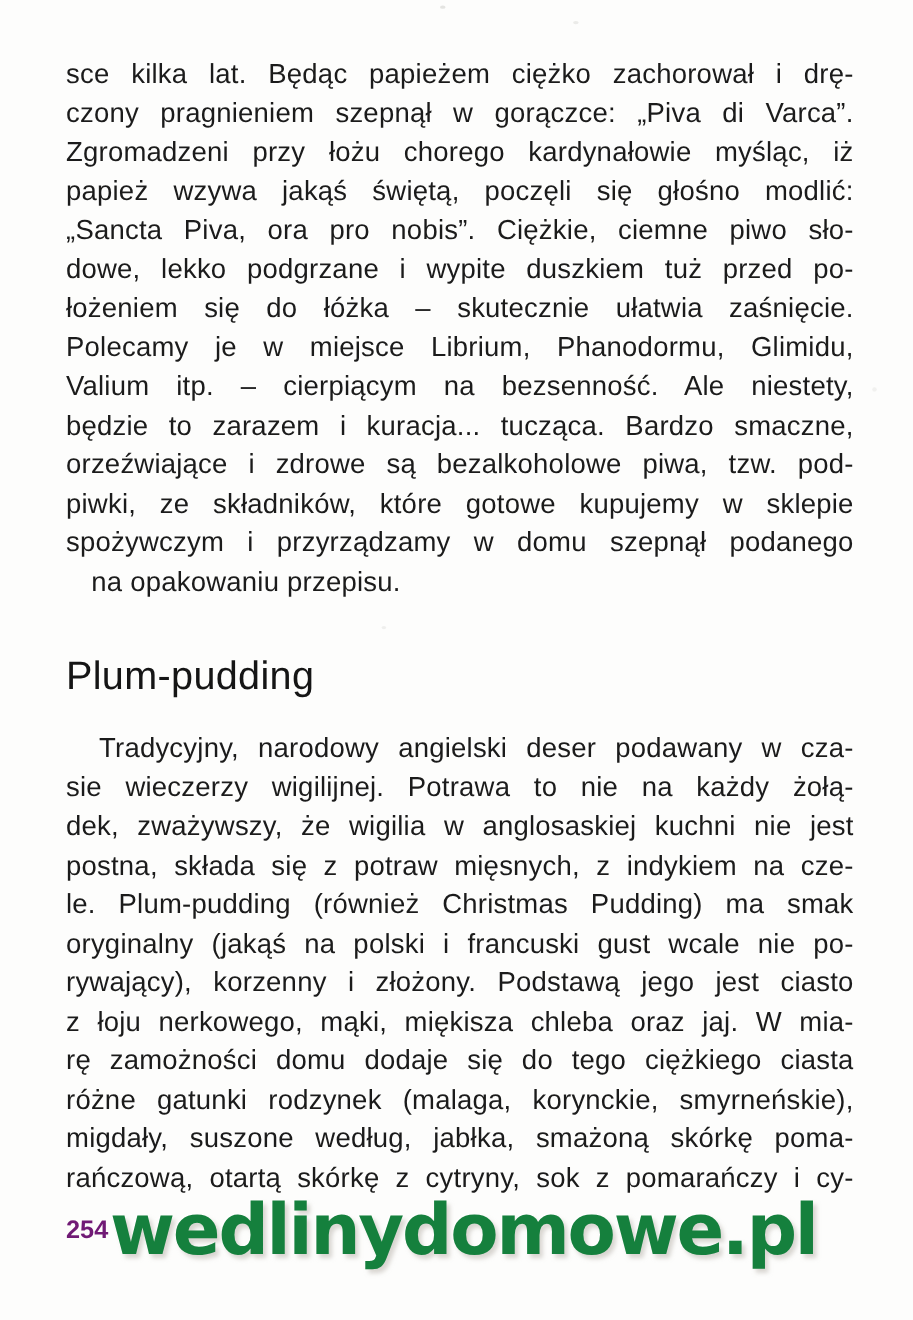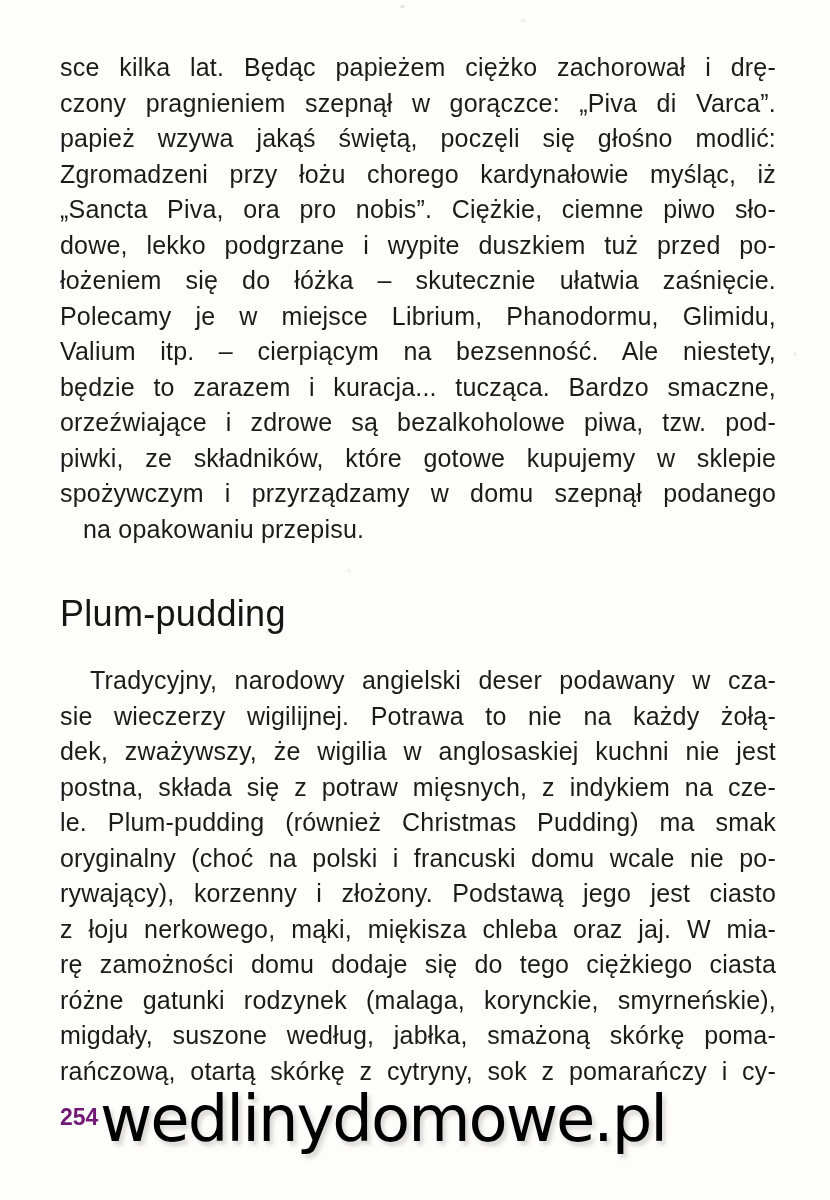--- a/index.html
+++ b/index.html
@@ -64,24 +64,24 @@
     font-weight: bold;
     font-size: 23px;
     color: #701a75;
     z-index: 3;
   }
   .watermark {
     position: absolute;
     left: 100px;
     top: 1082px;
     font-family: "DejaVu Sans", sans-serif;
-    font-weight: normal;
+    font-weight: bold;
     font-size: 64px;
     letter-spacing: -2px;
-    color: #000000;
+    color: #15803d;
     text-shadow: 3px 4px 4px rgba(186, 180, 173, 0.55),
                  -1px -1px 1px rgba(255, 255, 255, 0.9);
     z-index: 2;
     white-space: nowrap;
     user-select: none;
   }
   
   .speck {
     position: absolute;
     border-radius: 50%;
@@ -95,43 +95,43 @@
   #speck4 { left: 793px; top: 352px; width: 4px; height: 4px; opacity: 0.35; }
 </style>
 </head>
 <body>
 
 <div class="page">
 
   <div class="para" id="para1">
     <div class="line">sce kilka lat. Będąc papieżem ciężko zachorował i drę-</div>
     <div class="line">czony pragnieniem szepnął w gorączce: „Piva di Varca”.</div>
+    <div class="line">Zgromadzeni przy łożu chorego kardynałowie myśląc, iż</div>
     <div class="line">papież wzywa jakąś świętą, poczęli się głośno modlić:</div>
-    <div class="line">Zgromadzeni przy łożu chorego kardynałowie myśląc, iż</div>
     <div class="line">„Sancta Piva, ora pro nobis”. Ciężkie, ciemne piwo sło-</div>
     <div class="line">dowe, lekko podgrzane i wypite duszkiem tuż przed po-</div>
     <div class="line">łożeniem się do łóżka – skutecznie ułatwia zaśnięcie.</div>
     <div class="line">Polecamy je w miejsce Librium, Phanodormu, Glimidu,</div>
     <div class="line">Valium itp. – cierpiącym na bezsenność. Ale niestety,</div>
     <div class="line">będzie to zarazem i kuracja... tucząca. Bardzo smaczne,</div>
     <div class="line">orzeźwiające i zdrowe są bezalkoholowe piwa, tzw. pod-</div>
     <div class="line">piwki, ze składników, które gotowe kupujemy w sklepie</div>
     <div class="line">spożywczym i przyrządzamy w domu szepnął podanego</div>
     <div class="line no-just">na opakowaniu przepisu.</div>
   </div>
 
   <div class="section-heading">Plum-pudding</div>
 
   <div class="para" id="para2">
     <div class="line indent">Tradycyjny, narodowy angielski deser podawany w cza-</div>
     <div class="line">sie wieczerzy wigilijnej. Potrawa to nie na każdy żołą-</div>
     <div class="line">dek, zważywszy, że wigilia w anglosaskiej kuchni nie jest</div>
     <div class="line">postna, składa się z potraw mięsnych, z indykiem na cze-</div>
     <div class="line">le. Plum-pudding (również Christmas Pudding) ma smak</div>
-    <div class="line">oryginalny (choć na polski i francuski domu wcale nie po-</div>
+    <div class="line">oryginalny (jakąś na polski i francuski gust wcale nie po-</div>
     <div class="line">rywający), korzenny i złożony. Podstawą jego jest ciasto</div>
     <div class="line">z łoju nerkowego, mąki, miękisza chleba oraz jaj. W mia-</div>
     <div class="line">rę zamożności domu dodaje się do tego ciężkiego ciasta</div>
     <div class="line">różne gatunki rodzynek (malaga, korynckie, smyrneńskie),</div>
     <div class="line">migdały, suszone według, jabłka, smażoną skórkę poma-</div>
     <div class="line">rańczową, otartą skórkę z cytryny, sok z pomarańczy i cy-</div>
   </div>
 
   <div class="watermark">wedlinydomowe.pl</div>
   <div class="page-number">254</div>

